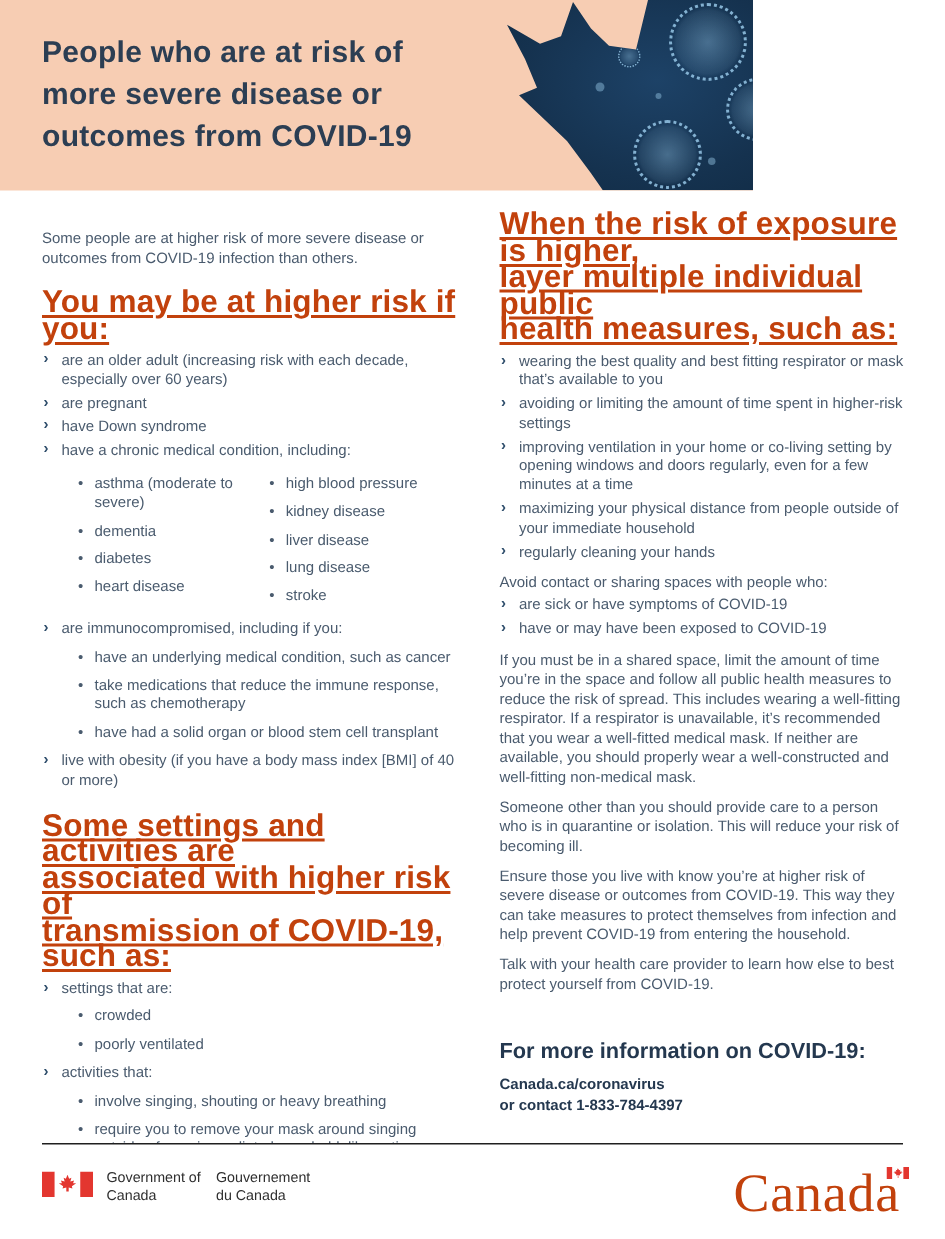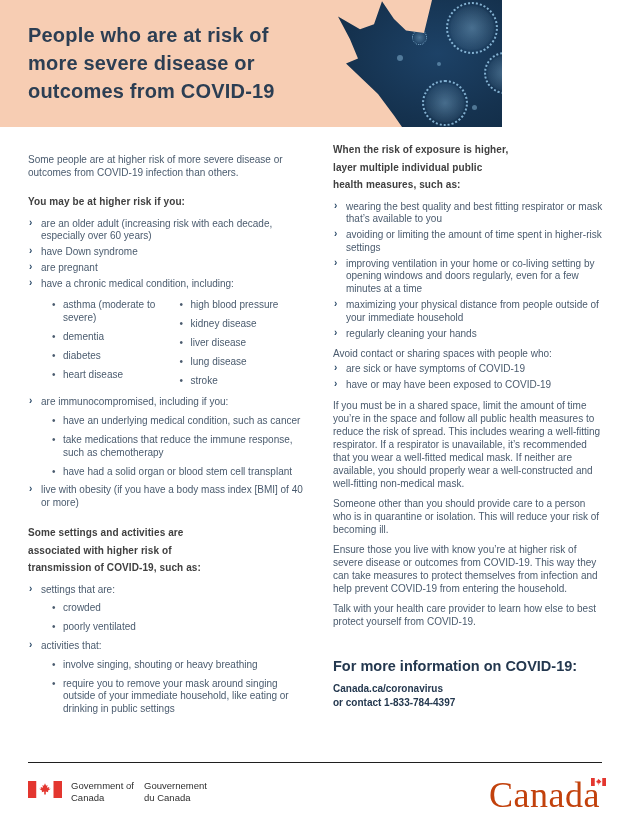--- a/index.html
+++ b/index.html
@@ -32,22 +32,22 @@
   .d1 { left:95px;  top:55px; width:6px; height:6px; }
   .d2 { left:135px; top:62px; width:4px; height:4px; }
   .d3 { left:170px; top:105px; width:5px; height:5px; }
   .d4 { left:105px; top:14px; width:4px; height:4px; }
   
   .content { display:flex; gap:26px; padding:13px 28px 0 28px; height:635px; overflow:hidden; }
   .col-left  { width:279px; flex:none; }
   .col-right { width:271px; flex:none; }
   .intro { font-size:10px; line-height:13px; margin:13px 0 0 0; }
   h2 {
-    font-size:10px; line-height:17.5px; font-weight:bold; color:#404040;
-    margin:14px 0 7px 0; letter-spacing:.1px;
+    font-size:21px; line-height:17.5px; font-weight:bold; color:#c2410c;
+    margin:14px 0 7px 0; letter-spacing:.1px;text-decoration:underline;
   }
   h2.tight { margin-top:1px; }
   h3.info-h {
     font-size:14.5px; line-height:17px; font-weight:bold; color:#24384f;
     margin:30px 0 7px 0;
   }
   ul { list-style:none; margin:0; padding:0; font-size:10px; line-height:12.8px; }
   li.b1 { position:relative; padding-left:13px; margin:3px 0; }
   li.b1::before { content:"\203A"; position:absolute; left:1px; top:-1px; font-weight:bold; color:#2e4d6b; }
   li.b2 { position:relative; padding-left:11px; margin:6px 0; }
@@ -95,22 +95,22 @@
 </div>
 
 <div class="content">
 
   <div class="col-left">
     <p class="intro">Some people are at higher risk of more severe disease or outcomes from COVID-19 infection than others.</p>
 
     <h2>You may be at higher risk if you:</h2>
     <ul>
       <li class="b1">are an older adult (increasing risk with each decade, especially over 60 years)</li>
+      <li class="b1">are pregnant</li>
       <li class="b1">have Down syndrome</li>
-      <li class="b1">are pregnant</li>
       <li class="b1">have a chronic medical condition, including:</li>
     </ul>
     <div class="twocol">
       <ul>
         <li class="b2">asthma (moderate to severe)</li>
         <li class="b2">dementia</li>
         <li class="b2">diabetes</li>
         <li class="b2">heart disease</li>
       </ul>
       <ul>

